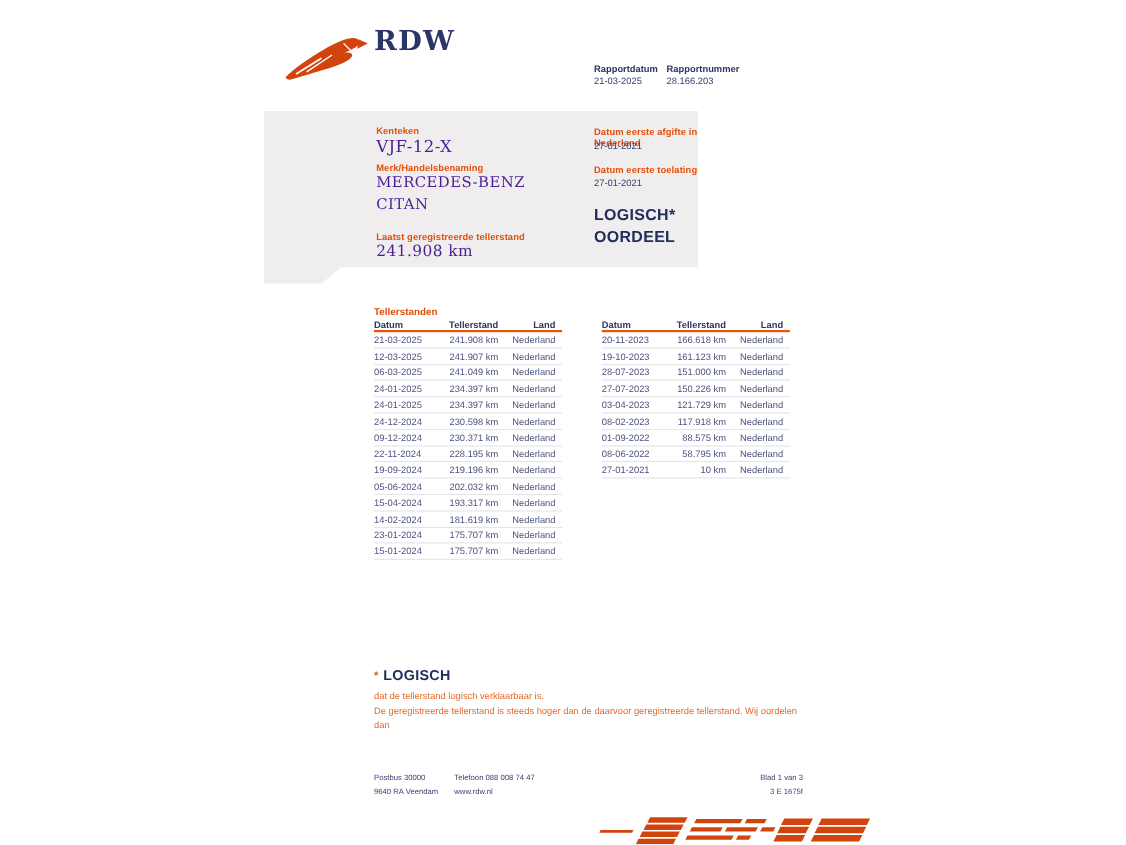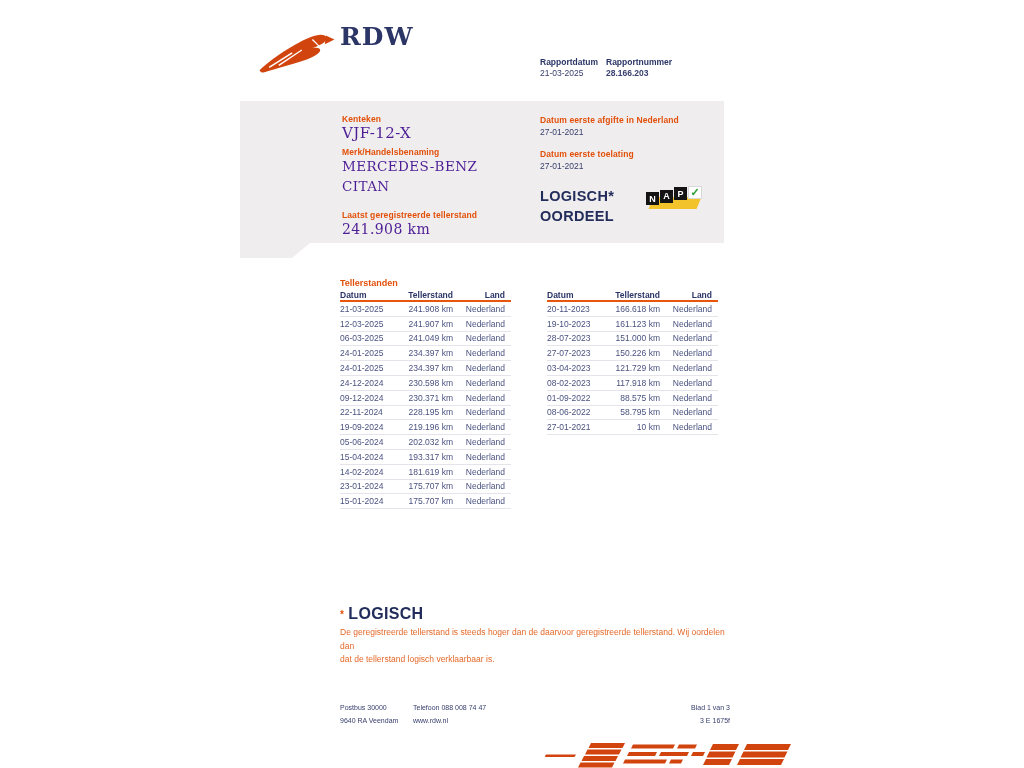--- a/index.html
+++ b/index.html
@@ -18,21 +18,21 @@
   }
   .report-title {
     font-family:"DejaVu Serif", serif; font-weight:bold;
     font-size:17px; color:#e8650f; letter-spacing:0.2px;
   }
   .meta-label { font-size:8.5px; font-weight:bold; color:#2b3566; }
   .meta-value { font-size:8.5px; color:#39406e; }
 
   
   .summary-box {
-    left:240px; top:101px; width:484px; height:157px;
+    left:240px; top:101px; width:395px; height:157px;
     background:#efedee;
     clip-path: polygon(0 0, 100% 0, 100% 142px, 70px 142px, 52px 157px, 0 157px);
   }
   .f-label { font-size:8.5px; font-weight:bold; color:#e2500a; letter-spacing:0.1px; }
   .f-value-sm { font-size:8.5px; color:#39406e; }
   .f-value-lg {
     font-family:"DejaVu Serif", serif; color:#4c1d95; letter-spacing:0.4px;
   }
   .verdict {
     font-size:14.5px; font-weight:bold; color:#232d5c;
@@ -66,21 +66,21 @@
   .trow {
     display:flex; height:14.8px; align-items:center;
     color:#4a5280; border-bottom:1px solid #e4e4ea;
   }
   .c-datum { width:58px; text-align:left; }
   .c-teller { width:55px; text-align:right; }
   .c-land { width:52px; text-align:right; }
 
   
   .fn-marker { font-size:10px; font-weight:bold; color:#e2500a; vertical-align:1px; }
-  .fn-title { font-size:16px; font-weight:bold; color:#232d5c; letter-spacing:0.3px; }
+  .fn-title { font-size:13px; font-weight:bold; color:#232d5c; letter-spacing:0.3px; }
   .fn-body { font-size:8.5px; color:#e4692a; line-height:13.5px; width:400px; }
 
   
   .foot { font-size:7px; color:#39406e; line-height:13px; }
   .foot-right { text-align:right; }
 </style>
 </head>
 <body>
 
 <div class="page">
@@ -90,21 +90,21 @@
     <path fill="#d1440e" d="M71,10 L80,14 L70,19 Z"></path>
     <path stroke="#ffffff" stroke-width="1.6" d="M12,43 L36,28"></path>
     <path stroke="#ffffff" stroke-width="1.4" d="M22,41 L46,25"></path>
     <path stroke="#ffffff" stroke-width="1.3" d="M57,14 L64,21"></path>
   </svg>
   <div class="abs wordmark" style="left:340px; top:22px;">RDW</div>
 
   <div class="abs meta-label" style="left:540px; top:57px;">Rapportdatum</div>
   <div class="abs meta-label" style="left:606px; top:57px;">Rapportnummer</div>
   <div class="abs meta-value" style="left:540px; top:68px;">21-03-2025</div>
-  <div class="abs meta-value" style="left:606px; top:68px;font-weight:bold;">28.166.203</div>
+  <div class="abs meta-value" style="left:606px; top:68px;">28.166.203</div>
 
   <div class="abs summary-box">
 
     <div class="abs f-label" style="left:102px; top:13px;">Kenteken</div>
     <div class="abs f-value-lg" style="left:102px; top:23px; font-size:15px;">VJF-12-X</div>
     <div class="abs f-label" style="left:102px; top:46px;">Merk/Handelsbenaming</div>
     <div class="abs f-value-lg" style="left:102px; top:57px; font-size:13.5px;">MERCEDES-BENZ</div>
     <div class="abs f-value-lg" style="left:102px; top:77px; font-size:13.5px;">CITAN</div>
     <div class="abs f-label" style="left:102px; top:109px;text-align:right;">Laatst geregistreerde tellerstand</div>
     <div class="abs f-value-lg" style="left:102px; top:120px; font-size:14px;">241.908 km</div>
@@ -287,22 +287,22 @@
         </div>
       </div>
   </div>
 
   <div class="abs" style="left:340px; top:605px;">
     <div>
       <span class="fn-marker">*</span>
       <span class="fn-title">LOGISCH</span>
     </div>
     <div class="fn-body" style="margin-top:3px;">
+      <div>dat de tellerstand logisch verklaarbaar is.</div>
       <div>De geregistreerde tellerstand is steeds hoger dan de daarvoor geregistreerde tellerstand. Wij oordelen dan</div>
-      <div>dat de tellerstand logisch verklaarbaar is.</div>
     </div>
   </div>
 
   <div class="abs foot" style="left:340px; top:701px;">
     <div>Postbus 30000</div>
     <div>9640 RA Veendam</div>
   </div>
   <div class="abs foot" style="left:413px; top:701px;">
     <div>Telefoon 088 008 74 47</div>
     <div>www.rdw.nl</div>

